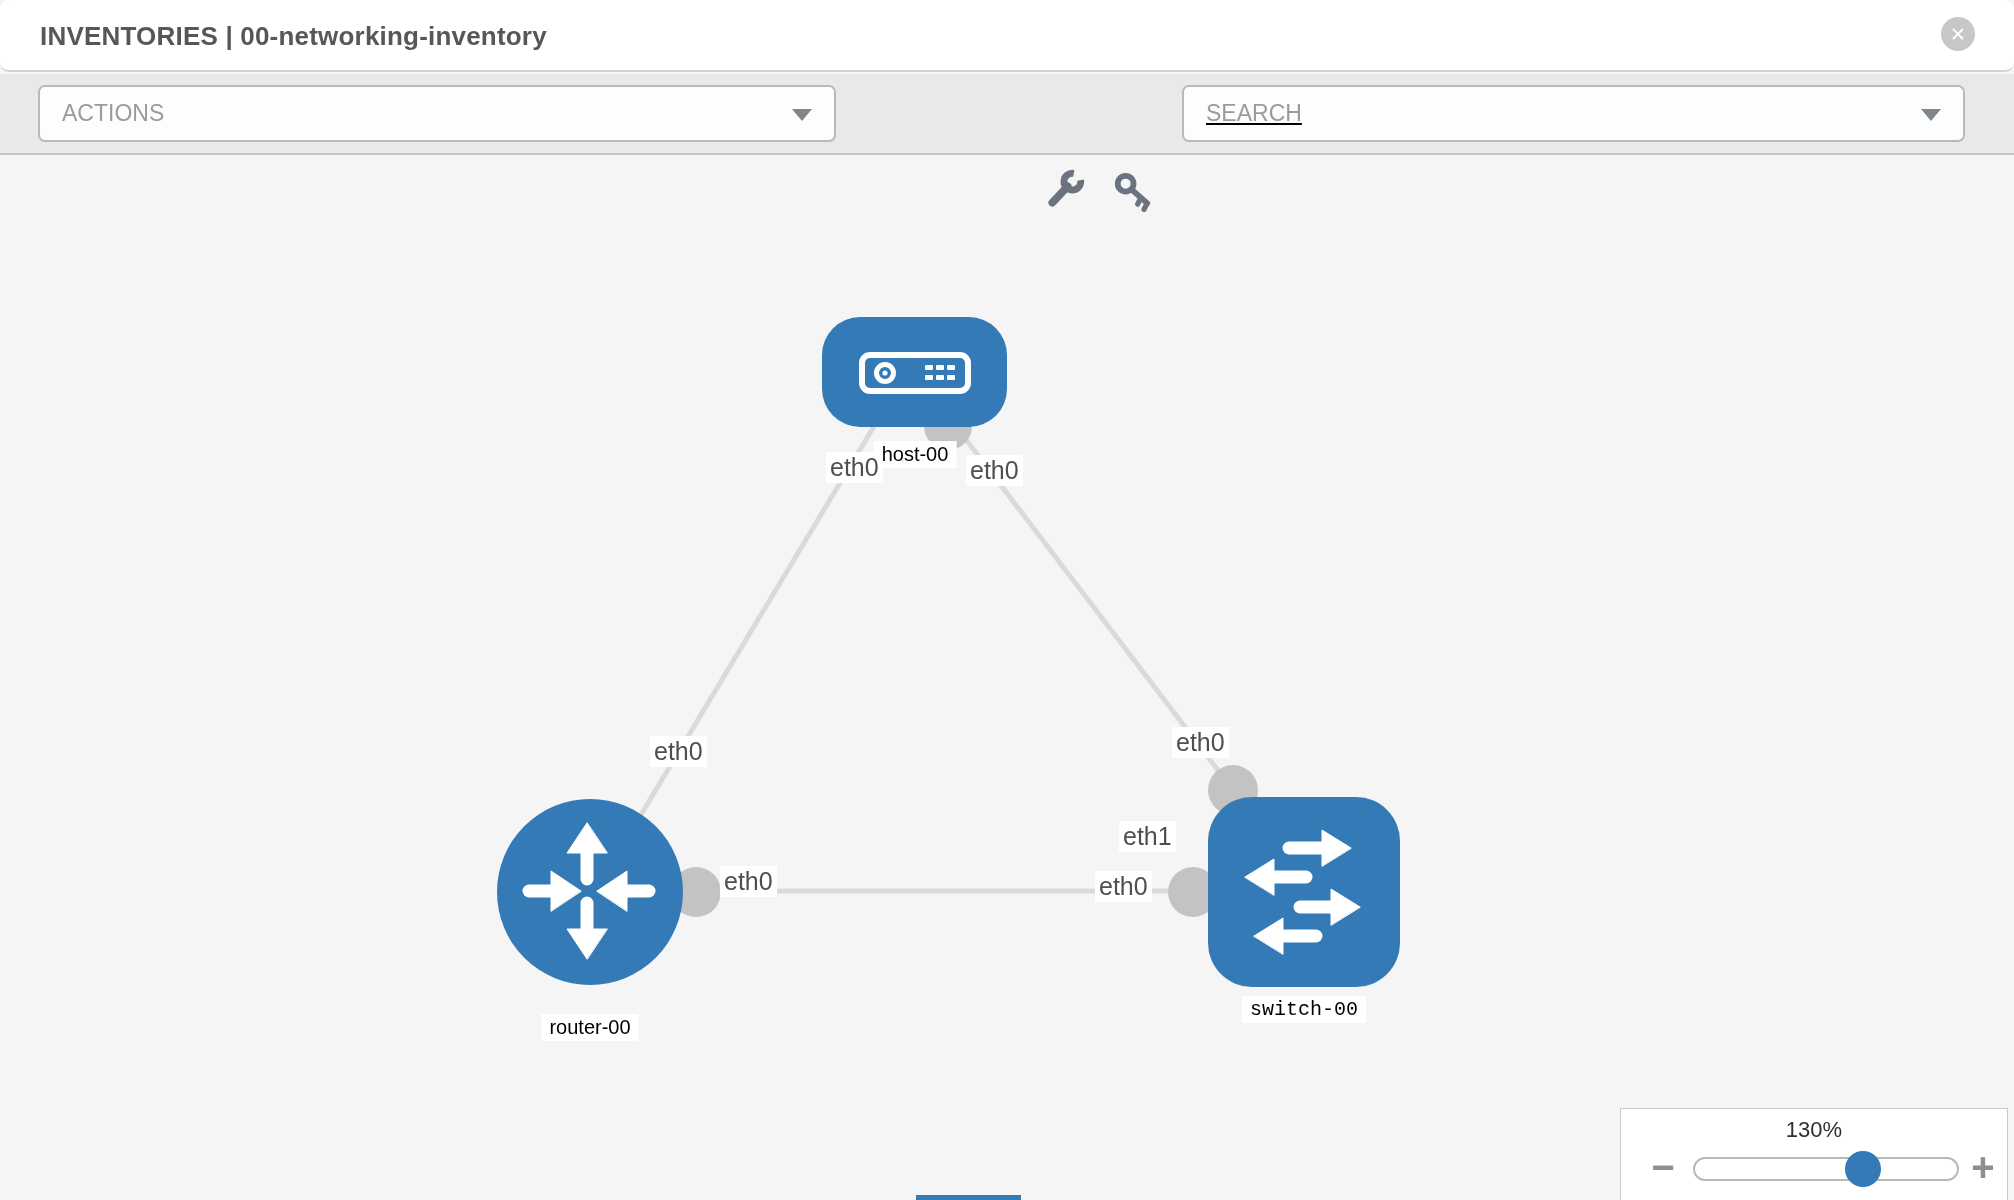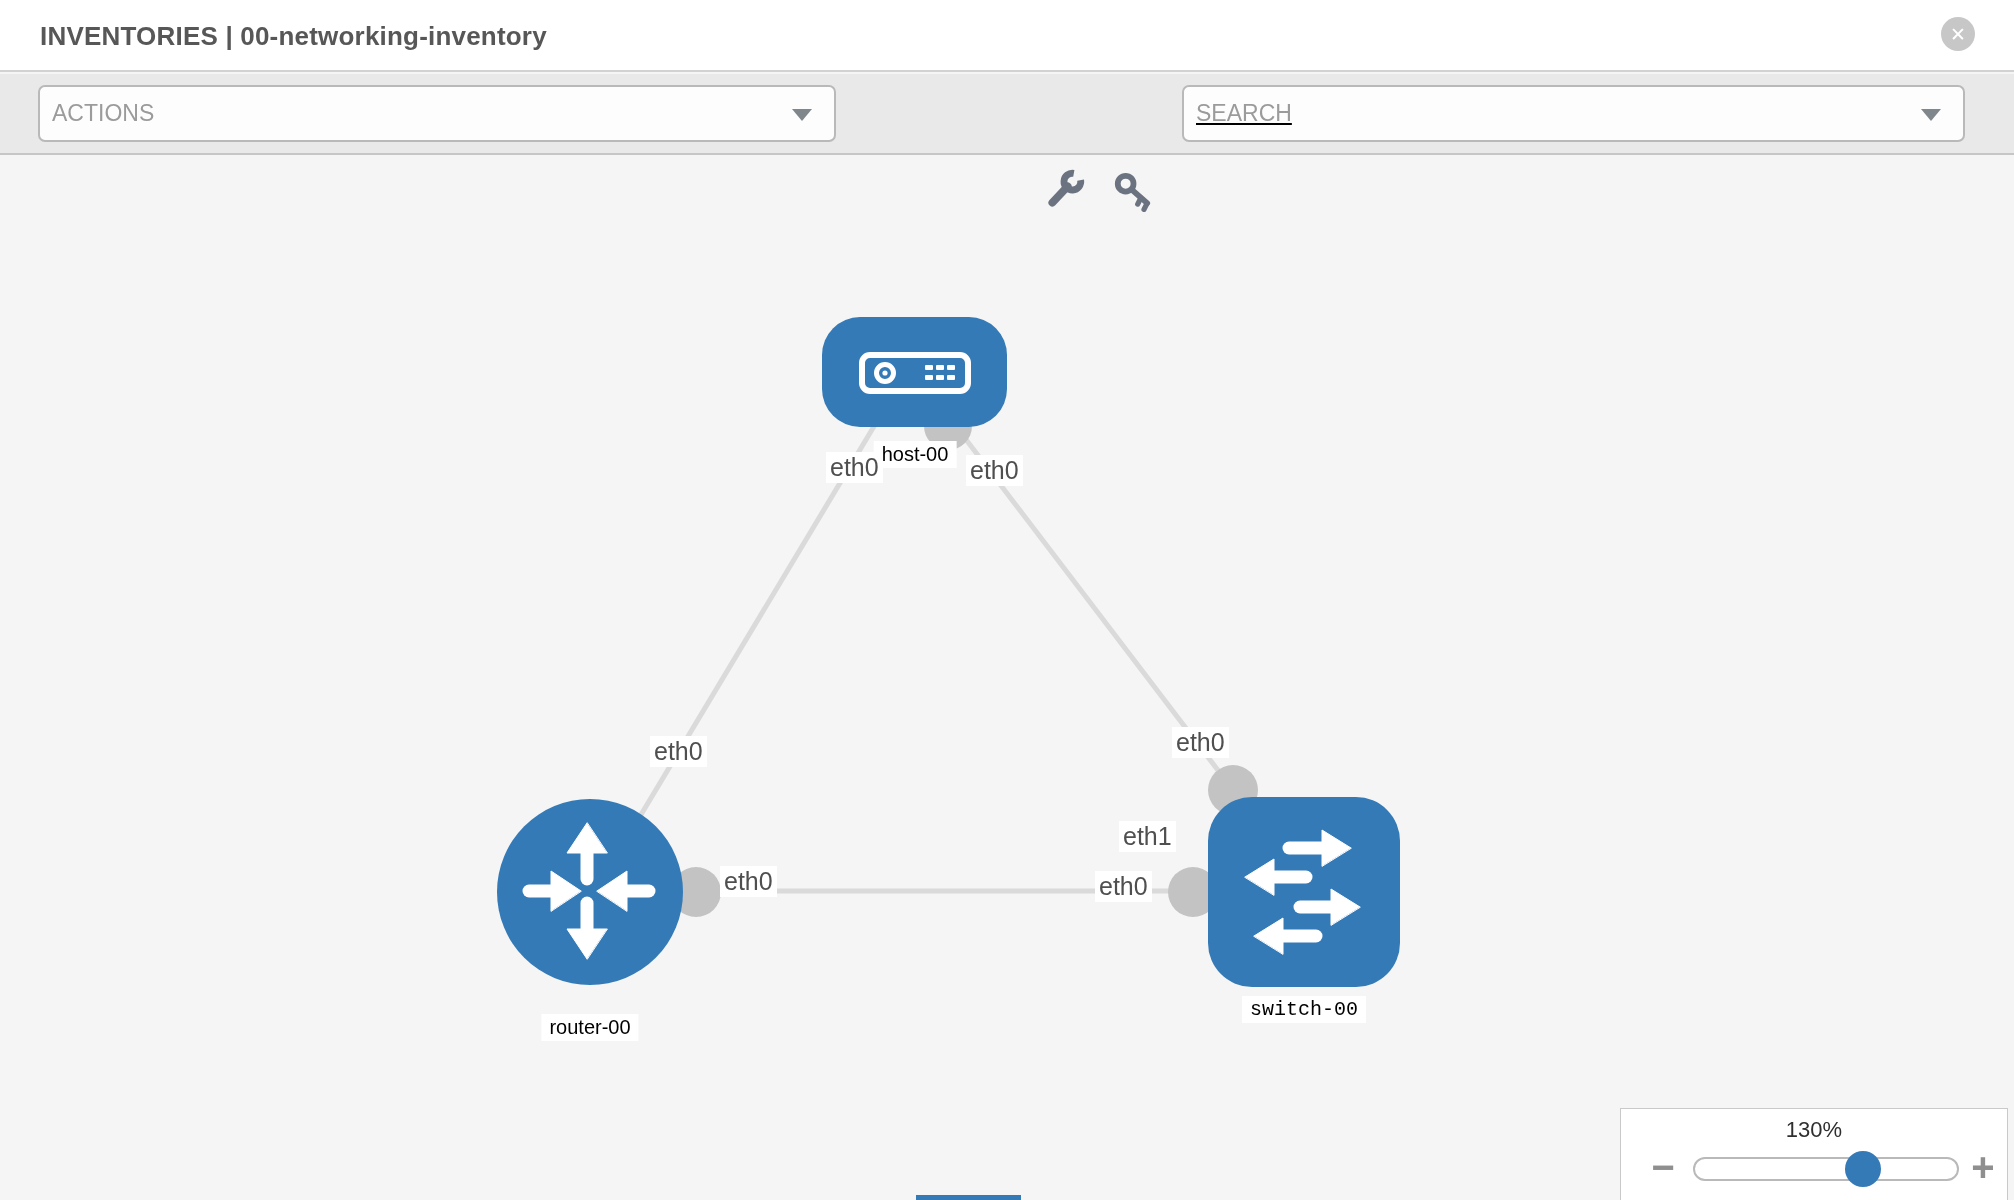--- a/index.html
+++ b/index.html
@@ -2,33 +2,33 @@
 <html><head>
 <meta charset="utf-8">
 <style>
   * { margin:0; padding:0; box-sizing:border-box; }
   html,body { background:#ffffff; }
   body { font-family:"Liberation Sans","DejaVu Sans",sans-serif; }
   #page { position:relative; width:2014px; height:1200px; overflow:hidden; background:#f5f5f5; }
 
   
   .header { position:absolute; left:0; top:0; width:2014px; height:72px; background:#ffffff;
-            border-bottom:2px solid #d2d2d2; z-index:10; }
+            border-bottom:2px solid #d2d2d2; z-index:10;border-radius:9px; }
   .page-title { position:absolute; left:40px; top:0; height:72px; line-height:72px;
                 font-size:26px; font-weight:bold; color:#575757; letter-spacing:0.2px; }
   .close-btn { position:absolute; left:1941px; top:17px; width:34px; height:34px; border-radius:50%;
                background:#c7c7c7; color:#ffffff; display:flex; align-items:center; justify-content:center;
                font-size:19px; font-weight:bold; cursor:pointer; }
 
   
   .toolbar { position:absolute; left:0; top:74px; width:2014px; height:81px; background:#e9e9e9;
              border-bottom:2px solid #c6c6c6; z-index:10; }
   .combo { position:absolute; top:11px; height:57px; background:#fdfdfd; border:2px solid #b9b9b9;
            border-radius:7px; display:flex; align-items:center; cursor:pointer; }
-  .combo-label { padding-left:12px; font-size:23px; color:#9b9b9b; }
+  .combo-label { padding-left:22px; font-size:23px; color:#9b9b9b; }
   .caret { position:absolute; right:22px; top:50%; margin-top:-5px; width:0; height:0;
            border-left:10px solid transparent; border-right:10px solid transparent;
            border-top:12px solid #7f868c; }
   .combo-actions { left:38px; width:798px; }
   .combo-search { left:1182px; width:783px;text-decoration:underline; }
   .tool-icon { position:absolute; top:94px; width:42px; height:42px; cursor:pointer; }
   .tool-icon.wrench { left:1044px; }
   .tool-icon.key { left:1112px; top:96px; }
 
   

